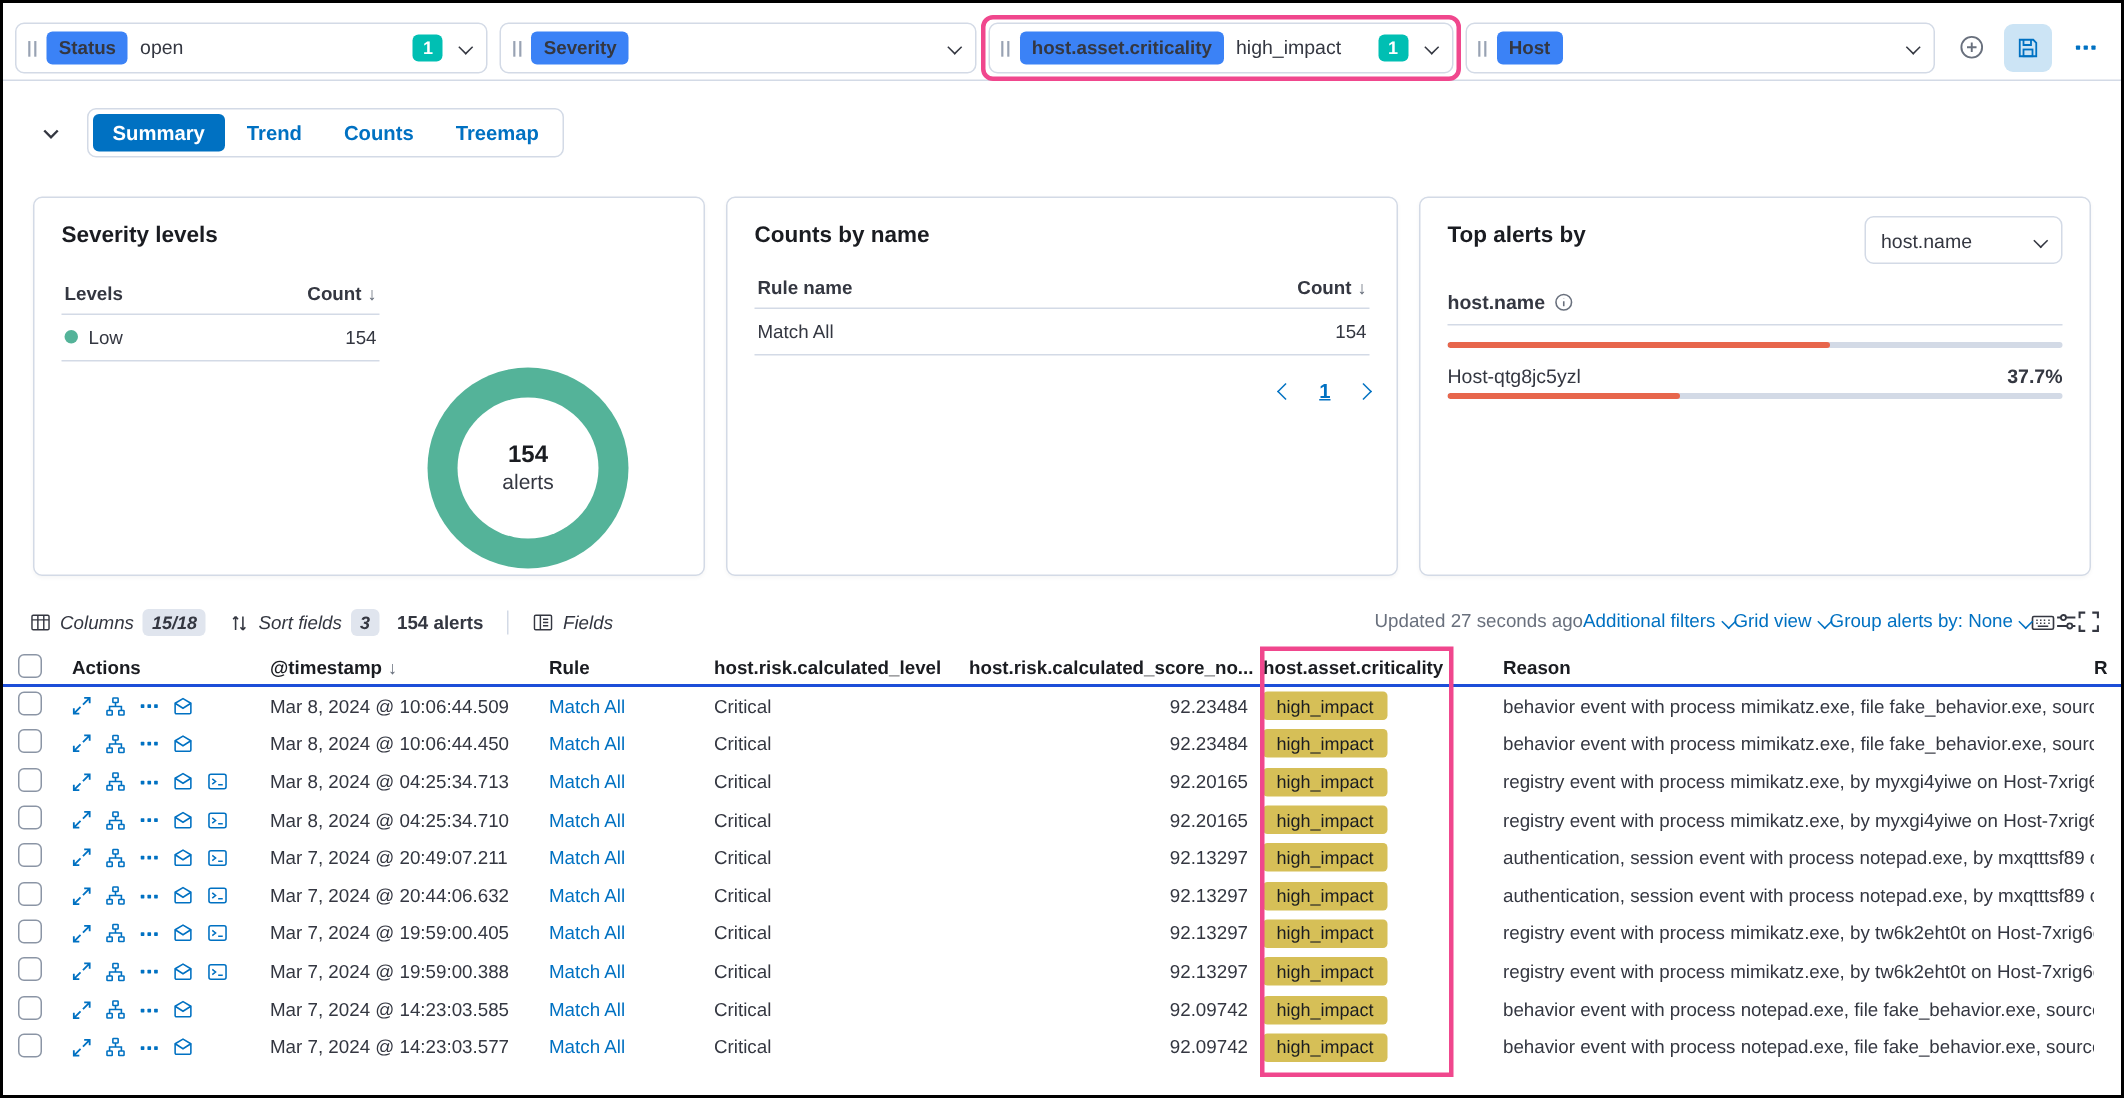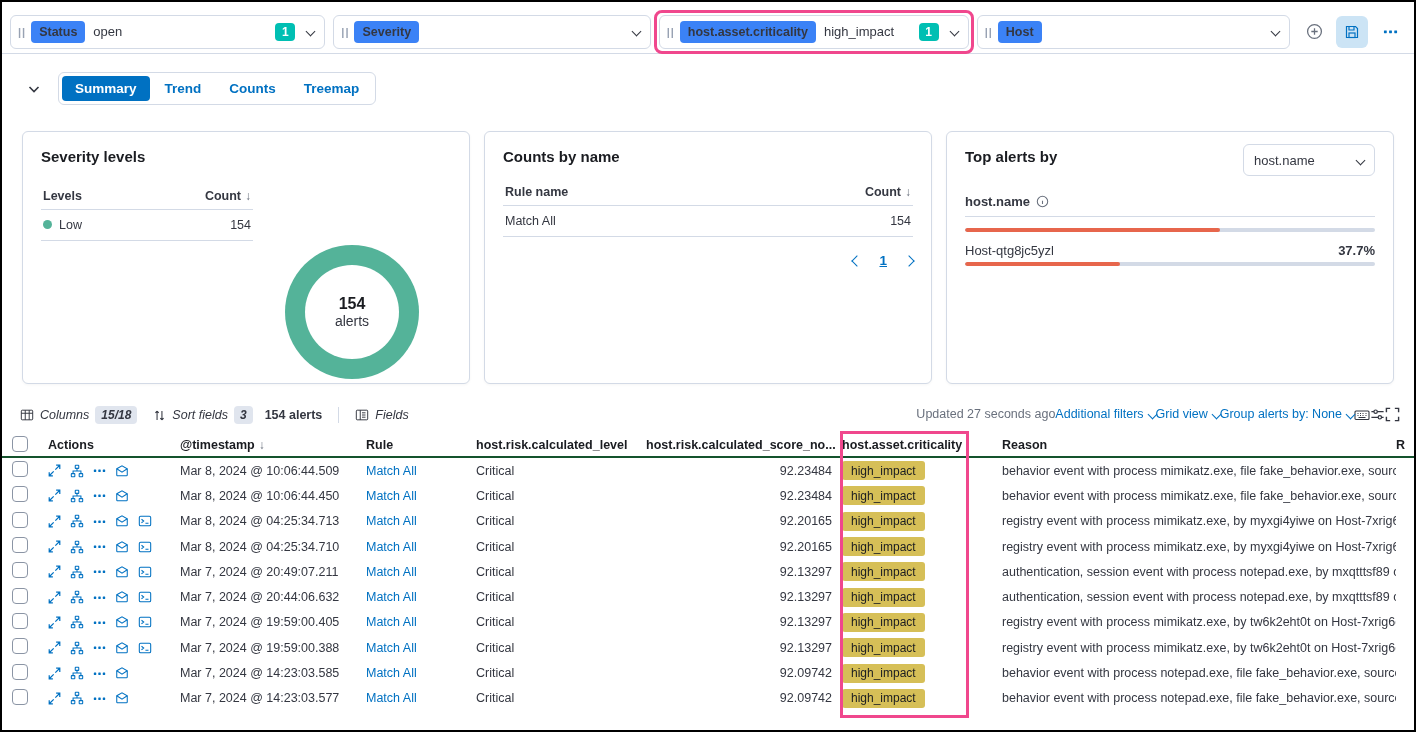--- a/index.html
+++ b/index.html
@@ -69,21 +69,21 @@
   .tt-count { font-weight:700; margin-left:4px; }
   .vdiv { width:1px; height:16px; background:#d3dae6; margin:0 8px; }
   .tt-right { margin-left:auto; display:flex; align-items:flex-start; gap:0; }
   .muted { color:#69707d; }
   .tt-link { color:#0071c2; font-weight:500; display:flex; align-items:center; gap:5px; white-space:nowrap; }
   .tt-link .chev { border-color:#0071c2; }
   .tt-ic2 { color:#343741; display:flex; }
   
   .alerts { position:relative; margin-top:10px; }
   .tgrid { display:grid; grid-template-columns:36px 132px 186px 110px 170px 196px 160px minmax(0,1fr) 18px; align-items:center; padding-left:10px; }
-  .thead { font-weight:700; font-size:12.5px; color:#1a1c21; border-bottom:2px solid #14532d; height:24px; }
+  .thead { font-weight:700; font-size:12.5px; color:#1a1c21; border-bottom:2px solid #1d4ed8; height:24px; }
   .trow { height:25.3px; font-size:12.5px; }
   .cb { display:inline-block; width:16px; height:16px; border:1px solid #8b95a5; border-radius:4px; background:#fff; }
   .c-actions { display:flex; align-items:center; gap:9px; color:#0071c2; }
   .act { display:flex; }
   .c-ts { white-space:nowrap; }
   .c-rule { color:#0071c2; font-weight:500; }
   .c-score { text-align:right; padding-right:10px; }
   .hdr-right { text-align:center; padding-right:10px; white-space:nowrap; }
   .badge-impact { background:#d6bf57; color:#1a1c21; font-size:12px; font-weight:500; border-radius:3px; padding:2.5px 9px; display:inline-block; }
   .c-reason { white-space:nowrap; overflow:hidden; }

